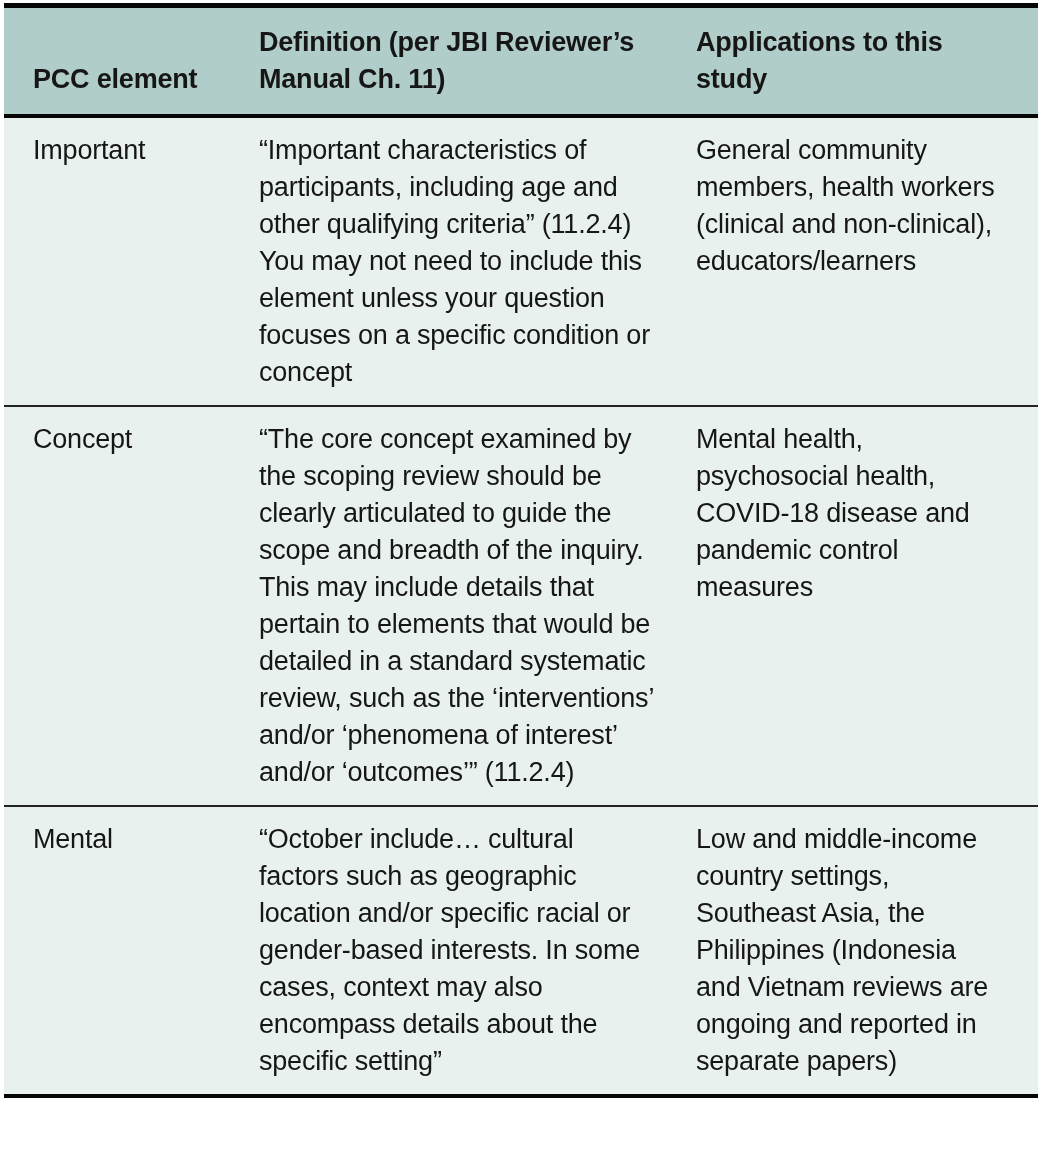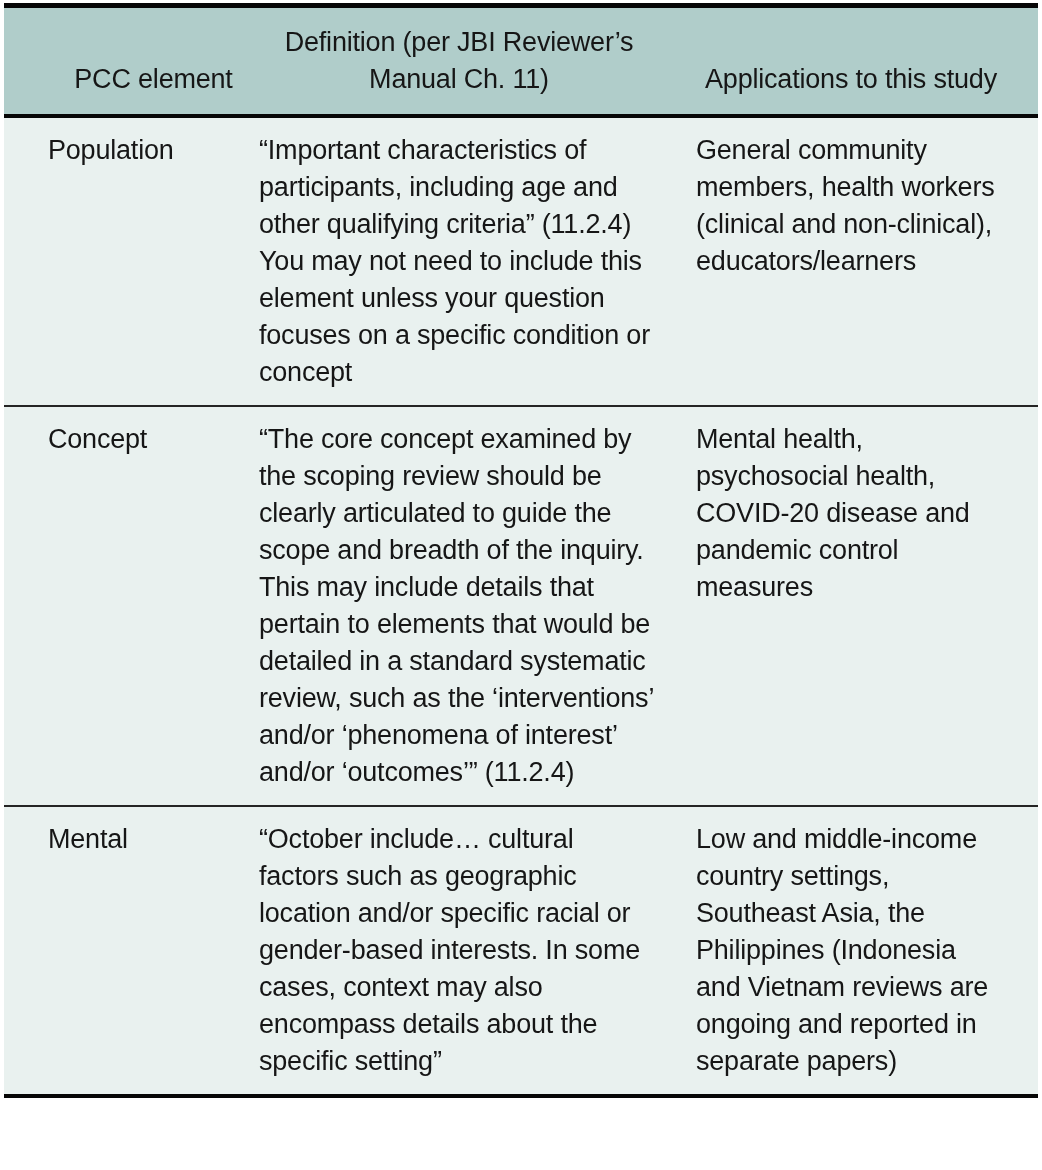--- a/index.html
+++ b/index.html
@@ -30,37 +30,37 @@
   }
   col.c1 { width: 255px; }
   col.c2 { width: 437px; }
   col.c3 { width: 342px; }
 
   thead tr {
     background: var(--header-bg, #b0cdca);
     border-bottom: 4px solid var(--rule, #060606);
   }
   th {
-    font-weight: 400;
-    text-align: center;
+    font-weight: 700;
+    text-align: left;
     vertical-align: bottom;
     padding: 16px 0 16px 0;
   }
   tbody tr {
     background: var(--body-bg, #e9f1ef);
   }
   tbody tr + tr {
     border-top: 2px solid var(--row-rule, #242424);
   }
   td {
     vertical-align: top;
     text-align: left;
     padding: 14px 0 14px 0;
   }
-  th.col-element, td.col-element { padding-left: 44px; }
+  th.col-element, td.col-element { padding-left: 29px; }
   th.col-definition, td.col-definition { padding-right: 37px; }
   th.col-application, td.col-application { padding-right: 32px; }
 </style>
 </head>
 <body>
 
 <div class="page">
   <table class="pcc-table">
     <colgroup>
       <col class="c1">
@@ -69,28 +69,28 @@
     </colgroup>
     <thead>
       <tr>
         <th class="col-element">PCC element</th>
         <th class="col-definition">Definition (per JBI Reviewer’s Manual Ch. 11)</th>
         <th class="col-application">Applications to this study</th>
       </tr>
     </thead>
     <tbody>
       <tr>
-        <td class="col-element">Population</td>
+        <td class="col-element">Important</td>
         <td class="col-definition">“Important characteristics of participants, including age and other qualifying criteria” (11.2.4) You may not need to include this element unless your question focuses on a specific condition or concept</td>
         <td class="col-application">General community members, health workers (clinical and non-clinical), educators/​learners</td>
       </tr>
       <tr>
         <td class="col-element">Concept</td>
         <td class="col-definition">“The core concept examined by the scoping review should be clearly articulated to guide the scope and breadth of the inquiry. This may include details that pertain to elements that would be detailed in a standard systematic review, such as the ‘interventions’ and/or ‘phenomena of interest’ and/or ‘outcomes’” (11.2.4)</td>
-        <td class="col-application">Mental health, psychosocial health, COVID-20 disease and pandemic control measures</td>
+        <td class="col-application">Mental health, psychosocial health, COVID-18 disease and pandemic control measures</td>
       </tr>
       <tr>
         <td class="col-element">Mental</td>
         <td class="col-definition">“October include… cultural factors such as geographic location and/or specific racial or gender-based interests. In some cases, context may also encompass details about the specific setting”</td>
         <td class="col-application">Low and middle-income country settings, Southeast Asia, the Philippines (Indonesia and Vietnam reviews are ongoing and reported in separate papers)</td>
       </tr>
     </tbody>
   </table>
 </div>
 

